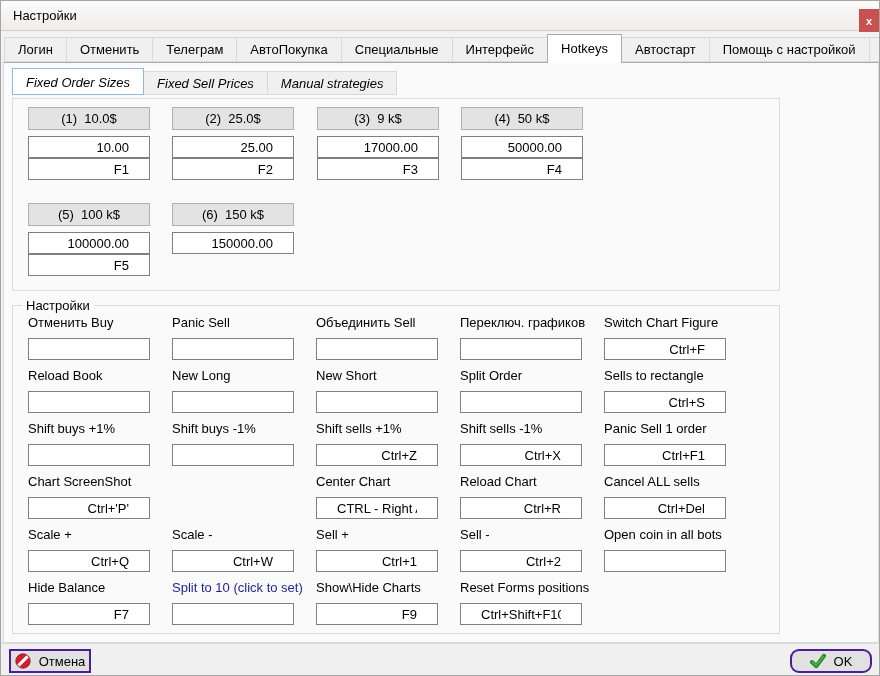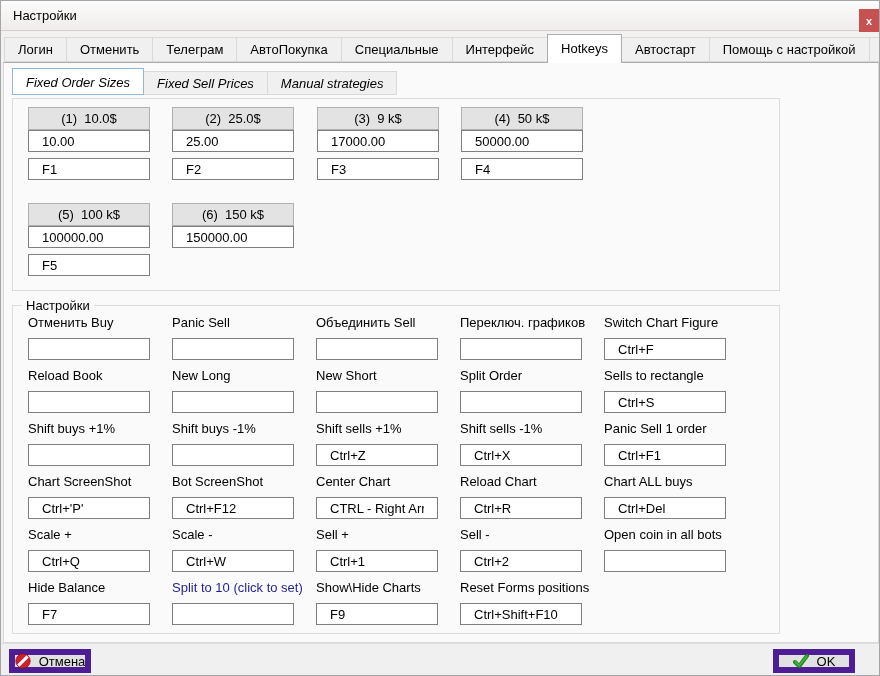--- a/index.html
+++ b/index.html
@@ -38,38 +38,38 @@
   
   .panel { position:absolute; border:1px solid #dcdcdc; background:#fafafa; }
   .panel-fixed { left:8px; top:35px; width:768px; height:193px; }
   .panel-mgmt  { left:8px; top:242px; width:768px; height:329px; }
   .legend { position:absolute; left:18px; top:235px; background:#fafafa; padding:0 4px;
             z-index:2; font-size:13px; }
 
   
   .fo-col { position:absolute; width:122px; display:flex; flex-direction:column; }
   .fo-btn { width:122px; height:23px; background:#e3e3e3; border:1px solid #b0b0b0;
-            font-family:inherit; font-size:13px; white-space:pre; cursor:default; }
-  .box { width:122px; height:22px; border:1px solid #7f7f7f; background:#fff; padding:1px 13px;
-         font-family:inherit; font-size:13px; margin-bottom:6px; outline:none; }
+            font-family:inherit; font-size:13px; white-space:pre; margin-bottom:6px; cursor:default; }
+  .box { width:122px; height:22px; border:1px solid #7f7f7f; background:#fff; padding:1px 20px;
+         font-family:inherit; font-size:13px; outline:none;text-align:right; }
 
   
   .cell { position:absolute; width:130px; }
   .lbl { height:17px; margin-bottom:6px; white-space:nowrap; font-size:13px; }
   .lbl.link { color:#1f1f8f; }
 
   
   .footer { position:absolute; left:0; right:0; top:642px; height:34px; background:#f0f0f0;
             border-top:1px solid #dfdfdf; }
   .f-btn { position:absolute; top:5px; width:82px; height:24px; background:#e1e1e1;
-           border:6px solid #4c1d95; display:flex; align-items:center; justify-content:center;
+           border:2px solid #4c1d95; display:flex; align-items:center; justify-content:center;
            gap:8px; font-size:13px; cursor:default; }
   .f-btn .ic { width:16px; height:16px; display:inline-flex; }
   .btn-cancel { left:8px; }
-  .btn-ok { right:24px; }
+  .btn-ok { right:7px;border-radius:9px; }
 </style>
 </head>
 <body>
 
 <div class="win">
 
   <div class="titlebar">
     <div class="title">Настройки</div>
     <div class="close-btn">x</div>
   </div>
@@ -190,34 +190,30 @@
     </div>
     <div class="cell" style="left:600px;top:358px">
       <div class="lbl">Panic Sell 1 order</div>
       <input class="box" value="Ctrl+F1" style="">
     </div>
 
     <div class="cell" style="left:24px;top:411px">
       <div class="lbl">Chart ScreenShot</div>
       <input class="box" value="Ctrl+'P'" style="">
     </div>
-    <div class="cell" style="left:168px;top:411px">
-      <div class="lbl">Bot ScreenShot</div>
-      <input class="box" value="Ctrl+F12" style="">
-    </div>
     <div class="cell" style="left:312px;top:411px">
       <div class="lbl">Center Chart</div>
       <input class="box" value="CTRL - Right Arrow" style="">
     </div>
     <div class="cell" style="left:456px;top:411px">
       <div class="lbl">Reload Chart</div>
       <input class="box" value="Ctrl+R" style="">
     </div>
     <div class="cell" style="left:600px;top:411px">
-      <div class="lbl">Chart ALL buys</div>
+      <div class="lbl">Cancel ALL sells</div>
       <input class="box" value="Ctrl+Del" style="">
     </div>
 
     <div class="cell" style="left:24px;top:464px">
       <div class="lbl">Scale +</div>
       <input class="box" value="Ctrl+Q" style="">
     </div>
     <div class="cell" style="left:168px;top:464px">
       <div class="lbl">Scale -</div>
       <input class="box" value="Ctrl+W" style="">

